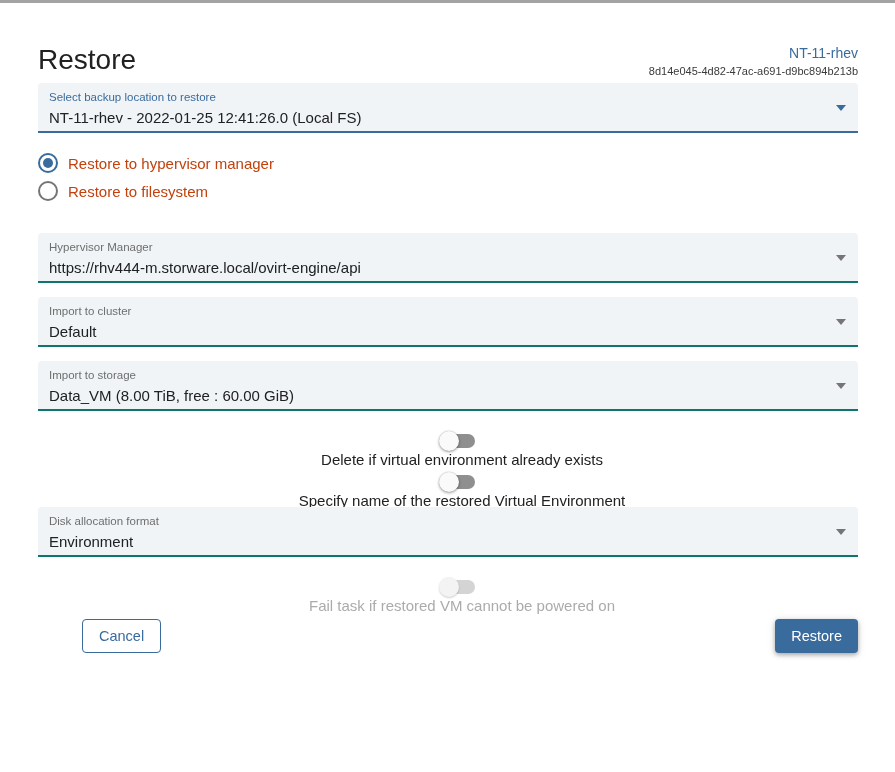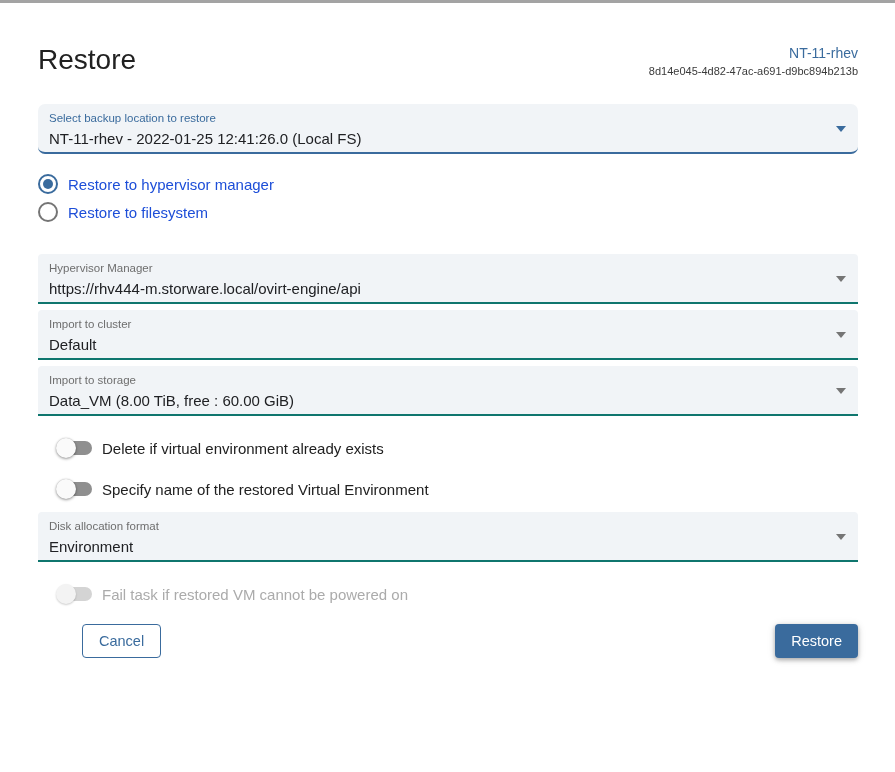--- a/index.html
+++ b/index.html
@@ -79,23 +79,23 @@
     position: absolute;
     right: 12px;
     top: 50%;
     margin-top: -2px;
     width: 0; height: 0;
     border-left: 5px solid transparent;
     border-right: 5px solid transparent;
     border-top: 6px solid #757575;
   }
   .field.focused .caret { border-top-color: #3a6b9d; }
-  .mt15 { margin-top: 25px; border-radius: 7px; }
+  .mt15 { margin-top: 4px; }
   .mt30 { margin-top: 30px; }
-  .mt21 { margin-top: 6px; }
+  .mt21 { margin-top: 14px; }
   .mt18 { margin-top: 11px; }
   .mt20 { margin-top: 20px; }
   
   .radio-group { margin-top: 18px; }
   .radio-row {
     display: flex;
     align-items: center;
     height: 24px;
     cursor: pointer;
   }
@@ -112,30 +112,31 @@
     content: "";
     position: absolute;
     left: 3px; top: 3px;
     width: 10px; height: 10px;
     border-radius: 50%;
     background: #3a6b9d;
   }
   .radio-label {
     margin-left: 10px;
     font-size: 15px;
-    color: #1d4ed8;
+    color: #c2410c;
   }
   
   .switch-group { }
   .switch-row {
     display: flex;
     align-items: center;
     height: 24px;
     padding-left: 18px;
     cursor: pointer;
+    flex-direction: column;
   }
   .switch-row + .switch-row { margin-top: 17px; }
   .switch {
     position: relative;
     width: 36px; height: 20px;
     flex: 0 0 auto;
   }
   .switch .track {
     position: absolute;
     left: 2px; top: 3px;

